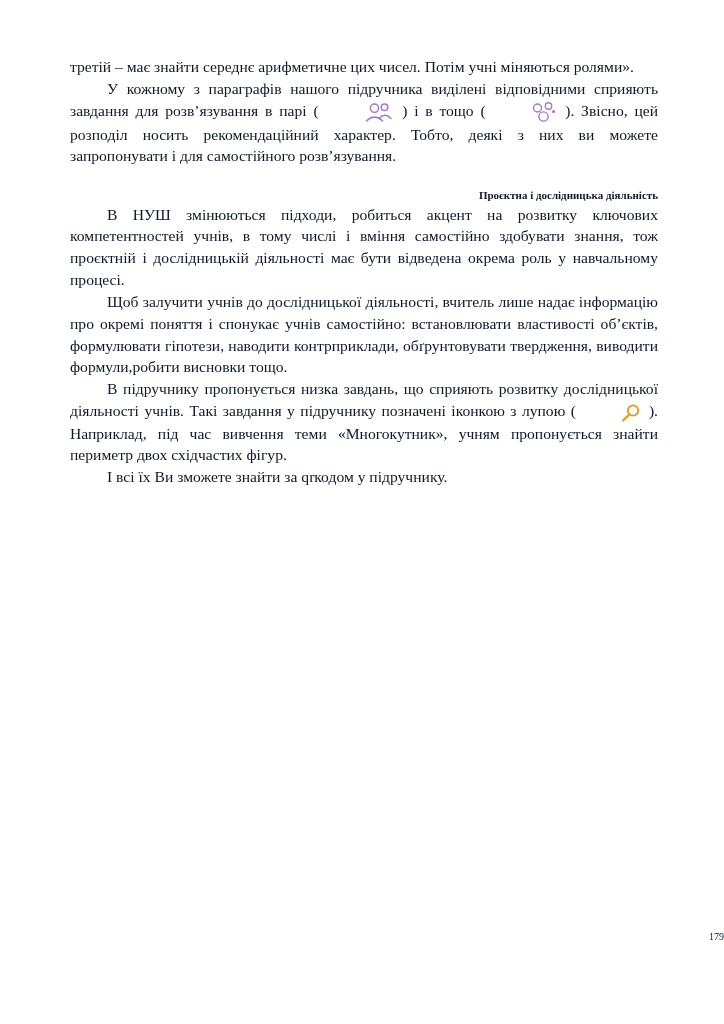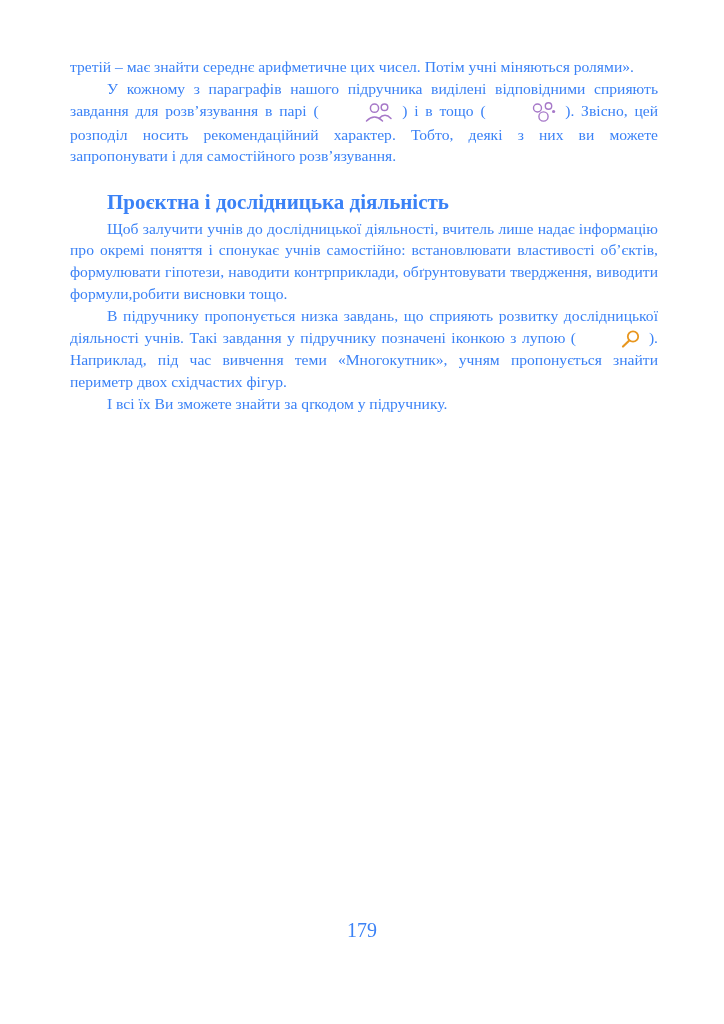--- a/index.html
+++ b/index.html
@@ -2,53 +2,53 @@
 <html><head>
 <meta charset="utf-8">
 <style>
   html, body { margin: 0; padding: 0; background: #ffffff; }
   .page {
     position: relative;
     width: 724px;
     height: 1024px;
     background: #ffffff;
     font-family: "Liberation Serif", serif;
-    color: #3b82f6;
+    color: #0f172a;
     overflow: hidden;
   }
   .content {
     position: absolute;
     top: 56px;
     left: 70px;
     right: 66px;
     font-size: 15.6px;
     line-height: 1.4;
     text-align: justify;
   }
   .content p { margin: 0; text-indent: 37px; }
   .content p.noindent { text-indent: 0; }
   .section-heading {
     margin: 21px 0 0 0;
-    font-size: 21px;
+    font-size: 11px;
     font-weight: bold;
     text-indent: 37px;
-    text-align: left;
+    text-align: right;
   }
   .icon {
     display: inline-block;
     vertical-align: middle;
     line-height: 0;
     margin: 0 1px;
   }
   .page-number {
     position: absolute;
     left: 0; right: 0;
     bottom: 82px;
-    text-align: center;
-    font-size: 20px;
+    text-align: right;
+    font-size: 10px;
   }
 </style>
 </head>
 <body>
 
 <div class="page">
   <div class="content">
 
     <p class="noindent">третій – має знайти середнє арифметичне цих чисел. Потім учні міняються ролями».</p>
 
@@ -65,20 +65,21 @@
             <circle cx="7.5" cy="7" r="4"></circle>
             <circle cx="18.5" cy="5" r="3.2"></circle>
             <circle cx="13.5" cy="15.5" r="4.6"></circle>
           </g>
           <circle cx="23.6" cy="10.5" r="1.6" fill="#a678c8"></circle>
         </svg></span><span> ). Звісно, цей розподіл носить рекомендаційний характер. Тобто, деякі з них ви можете запропонувати і для самостійного розв’язування.</span>
     </p>
 
     <h2 class="section-heading">Проєктна і дослідницька діяльність</h2>
 
+    <p>В НУШ змінюються підходи, робиться акцент на розвитку ключових компетентностей учнів, в тому числі і вміння самостійно здобувати знання, тож проєктній і дослідницькій діяльності має бути відведена окрема роль у навчальному процесі.</p>
 
     <p>Щоб залучити учнів до дослідницької діяльності, вчитель лише надає інформацію про окремі поняття і спонукає учнів самостійно: встановлювати властивості об’єктів, формулювати гіпотези, наводити контрприклади, обґрунтовувати твердження, виводити формули,робити висновки тощо.</p>
 
     <p>
       <span>В підручнику пропонується низка завдань, що сприяють розвитку дослідницької діяльності учнів. Такі завдання у підручнику позначені іконкою з лупою ( </span><span class="icon"><svg width="23" height="20" viewBox="0 0 23 20" xmlns="http://www.w3.org/2000/svg">
           <circle cx="14" cy="7.5" r="5.2" fill="none" stroke="#e8961e" stroke-width="1.8"></circle>
           <line x1="10" y1="11.8" x2="4" y2="17.5" stroke="#e8961e" stroke-width="2.2" stroke-linecap="round"></line>
         </svg></span><span> ). Наприклад, під час вивчення теми «Многокутник», учням пропонується знайти периметр двох східчастих фігур.</span>
     </p>
 

